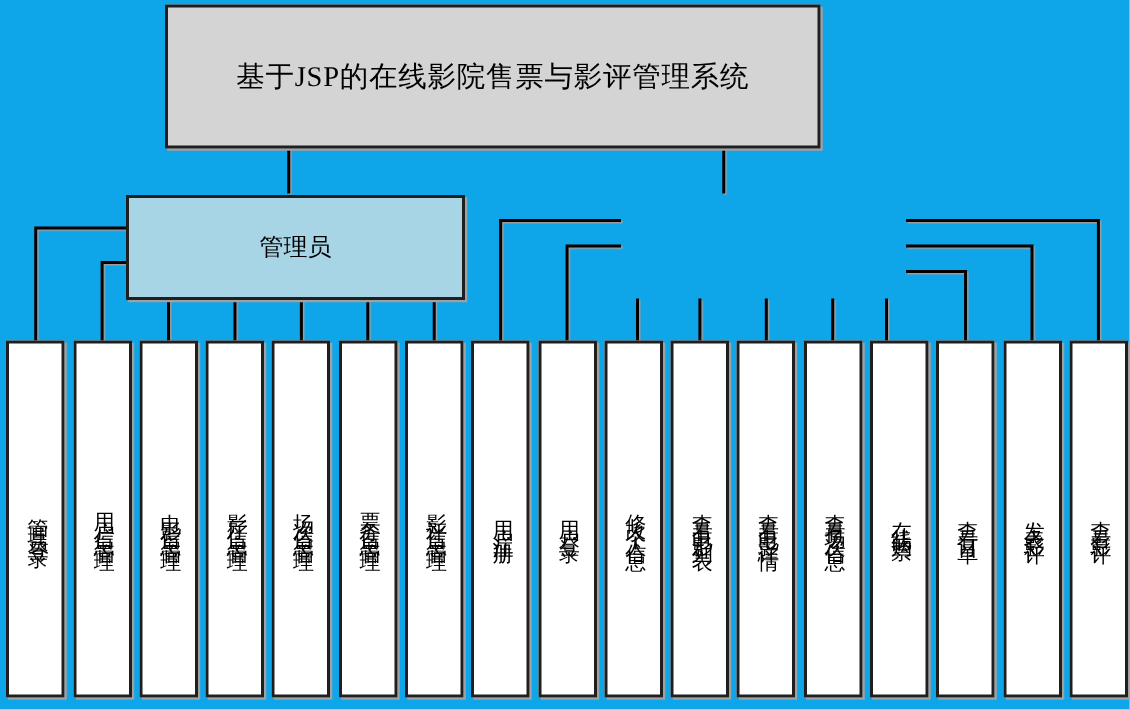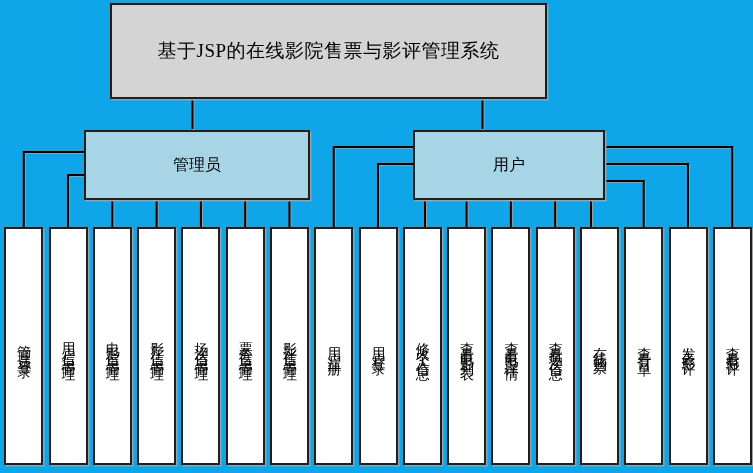--- a/index.html
+++ b/index.html
@@ -90,23 +90,20 @@
     </svg>
 
   <div class="node title-node">
     <span>基于JSP的在线影院售票与影评管理系统</span>
   </div>
 
   <div class="node branch branch-admin">
     <span>管理员</span>
   </div>
 
-  <div class="node branch branch-user">
-    <span>用户</span>
-  </div>
 
   <div id="leaves">
       <div class="node leaf" style="left: 4.3px;">
         <span>管理员登录</span>
       </div>
       <div class="node leaf" style="left: 48.58px;">
         <span>用户信息管理</span>
       </div>
       <div class="node leaf" style="left: 92.86px;">
         <span>电影信息管理</span>

